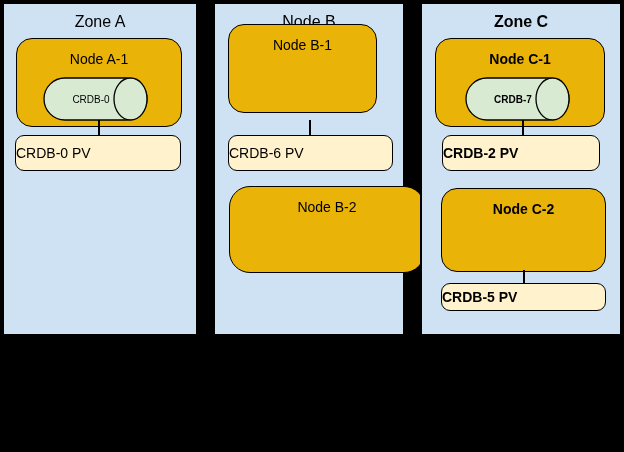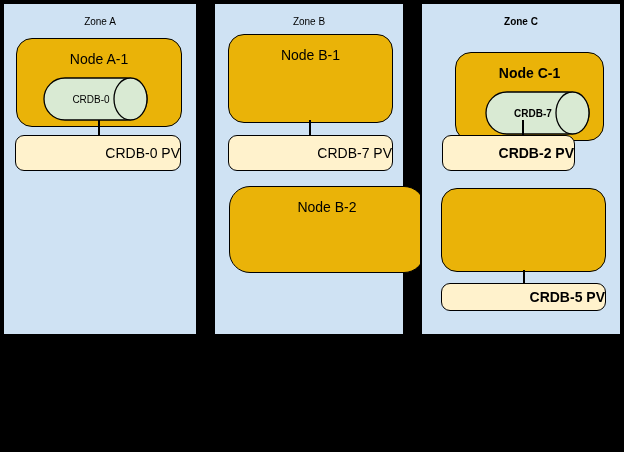--- a/index.html
+++ b/index.html
@@ -13,21 +13,21 @@
   .zone {
     position:absolute; top:2px; height:334px;
     background:#cfe2f3; border:2px solid #000; box-sizing:border-box;
   }
   .zone-a { left:2px;   width:196px; }
   .zone-b { left:213px; width:192px; }
   .zone-c { left:420px; width:202px;font-weight:bold; }
 
   .zone-label {
     position:absolute; left:0; top:10px; width:100%;
-    text-align:center; font-size:10px; line-height:16px;
+    text-align:center; font-size:16px; line-height:16px;
   }
 
   .node {
     position:absolute; background:#eab308;
     border:1.3px solid #000; border-radius:16px; box-sizing:border-box;
   }
   .node-label {
     position:absolute; left:0; top:12px; width:100%;
     text-align:center; font-size:14px; line-height:16px;
   }
@@ -38,42 +38,42 @@
     position:absolute; left:0; top:0; width:96px; height:100%;
     display:flex; align-items:center; justify-content:center;
     font-size:10px;
   }
 
   .connector { position:absolute; width:2px; background:#000; }
 
   .pv {
     position:absolute; background:#fff2cc;
     border:1.3px solid #000; border-radius:9px; box-sizing:border-box;
-    display:flex; align-items:center; justify-content:flex-end;
+    display:flex; align-items:center; justify-content:flex-start;
     font-size:14px;
   }
 
   
   .zone-a .node-1   { left:12px; top:34px;  width:166px; height:89px; }
   .zone-a .node-1 .cylinder { left:26px; top:38px; }
   .zone-a .conn-1   { left:94px; top:116px; height:15px; }
   .zone-a .pv-1     { left:11px; top:131px; width:166px; height:36px; }
 
   
-  .zone-b .node-1   { left:13px; top:30px;  width:165px; height:89px; }
+  .zone-b .node-1   { left:13px; top:20px;  width:149px; height:89px; }
   .zone-b .node-1 .cylinder { left:31px; top:38px; }
   .zone-b .conn-1   { left:94px; top:116px; height:15px; }
   .zone-b .pv-1     { left:13px; top:131px; width:165px; height:36px; }
   .zone-b .node-2   { left:14px; top:182px; width:196px; height:87px;border-radius:21px; }
 
   
-  .zone-c .node-1   { left:33px; top:34px;  width:149px; height:89px;margin-top:14px; }
+  .zone-c .node-1   { left:13px; top:34px;  width:170px; height:89px; }
   .zone-c .node-1 .cylinder { left:29px; top:38px; }
   .zone-c .conn-1   { left:100px; top:116px; height:15px; }
-  .zone-c .pv-1     { left:20px; top:131px; width:133px; height:36px; }
+  .zone-c .pv-1     { left:20px; top:131px; width:158px; height:36px; }
   .zone-c .node-2   { left:19px; top:184px; width:165px; height:84px; }
   .zone-c .node-2 .cylinder { left:30px; top:37px; }
   .zone-c .conn-2   { left:101px; top:266px; height:13px; }
   .zone-c .pv-2     { left:19px; top:279px; width:165px; height:28px; }
 </style>
 </head>
 <body>
 
 <div class="canvas">
 
@@ -92,30 +92,30 @@
     </div>
 
     <div class="connector conn-1"></div>
 
     <div class="pv pv-1">
       <span class="pv-label">CRDB-0 PV</span>
     </div>
   </section>
 
   <section class="zone zone-b">
-    <div class="zone-label">Zone B</div>
+    <div class="zone-label">Node B</div>
 
     <div class="node node-1">
       <div class="node-label">Node B-1</div>
     </div>
 
     <div class="connector conn-1"></div>
 
     <div class="pv pv-1">
-      <span class="pv-label">CRDB-7 PV</span>
+      <span class="pv-label">CRDB-6 PV</span>
     </div>
 
     <div class="node node-2">
       <div class="node-label">Node B-2</div>
     </div>
   </section>
 
   <section class="zone zone-c">
     <div class="zone-label">Zone C</div>
 
@@ -130,20 +130,21 @@
       </div>
     </div>
 
     <div class="connector conn-1"></div>
 
     <div class="pv pv-1">
       <span class="pv-label">CRDB-2 PV</span>
     </div>
 
     <div class="node node-2">
+      <div class="node-label">Node C-2</div>
     </div>
 
     <div class="connector conn-2"></div>
 
     <div class="pv pv-2">
       <span class="pv-label">CRDB-5 PV</span>
     </div>
   </section>
 
 </div>

